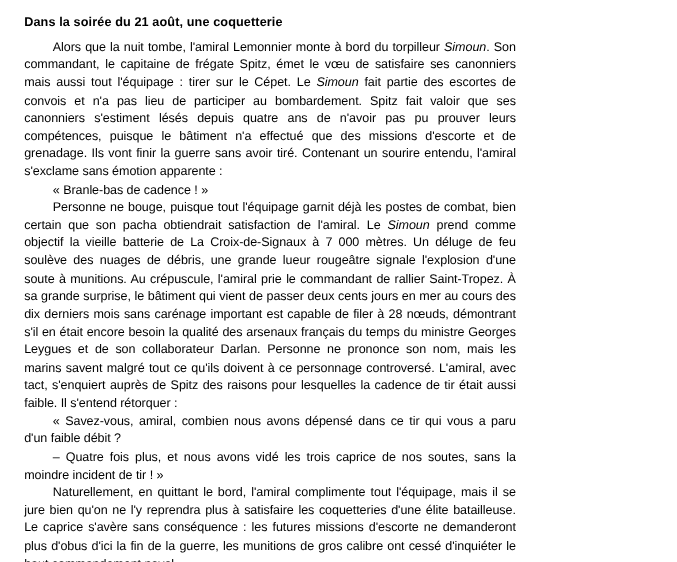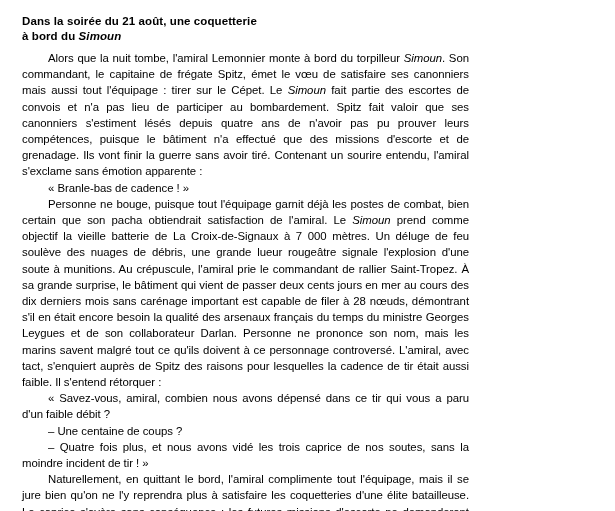--- a/index.html
+++ b/index.html
@@ -52,26 +52,24 @@
     font-style: italic;
   }
 </style>
 </head>
 <body>
 
 <div class="page">
 
   <h1 class="doc-title">
     <span>Dans la soirée du 21 août, une coquetterie</span>
-    <span class="line2"><span>à bord du </span><span class="italic">Simoun</span></span>
   </h1>
 
   <div class="body-block">
     <p class="para"><span>Alors que la nuit tombe, l'amiral Lemonnier monte à bord du torpilleur </span><span class="it">Simoun</span><span>. Son commandant, le capitaine de frégate Spitz, émet le vœu de satisfaire ses canonniers mais aussi tout l'équipage : tirer sur le Cépet. Le </span><span class="it">Simoun</span><span> fait partie des escortes de convois et n'a pas lieu de participer au bombardement. Spitz fait valoir que ses canonniers s'estiment lésés depuis quatre ans de n'avoir pas pu prouver leurs compétences, puisque le bâtiment n'a effectué que des missions d'escorte et de grenadage. Ils vont finir la guerre sans avoir tiré. Contenant un sourire entendu, l'amiral s'exclame sans émotion apparente :</span></p>
     <p class="para dialogue"><span>« Branle-bas de cadence ! »</span></p>
     <p class="para"><span>Personne ne bouge, puisque tout l'équipage garnit déjà les postes de combat, bien certain que son pacha obtiendrait satisfaction de l'amiral. Le </span><span class="it">Simoun</span><span> prend comme objectif la vieille batterie de La Croix-de-Signaux à 7 000 mètres. Un déluge de feu soulève des nuages de débris, une grande lueur rougeâtre signale l'explosion d'une soute à munitions. Au crépuscule, l'amiral prie le commandant de rallier Saint-Tropez. À sa grande surprise, le bâtiment qui vient de passer deux cents jours en mer au cours des dix derniers mois sans carénage important est capable de filer à 28 nœuds, démontrant s'il en était encore besoin la qualité des arsenaux français du temps du ministre Georges Leygues et de son collaborateur Darlan. Personne ne prononce son nom, mais les marins savent malgré tout ce qu'ils doivent à ce personnage controversé. L'amiral, avec tact, s'enquiert auprès de Spitz des raisons pour lesquelles la cadence de tir était aussi faible. Il s'entend rétorquer :</span></p>
     <p class="para dialogue"><span>« Savez-vous, amiral, combien nous avons dépensé dans ce tir qui vous a paru d'un faible débit ?</span></p>
-    <p class="para dialogue"><span>– Une centaine de coups ?</span></p>
     <p class="para dialogue"><span>– Quatre fois plus, et nous avons vidé les trois caprice de nos soutes, sans la moindre incident de tir ! »</span></p>
     <p class="para"><span>Naturellement, en quittant le bord, l'amiral complimente tout l'équipage, mais il se jure bien qu'on ne l'y reprendra plus à satisfaire les coquetteries d'une élite batailleuse. Le caprice s'avère sans conséquence : les futures missions d'escorte ne demanderont plus d'obus d'ici la fin de la guerre, les munitions de gros calibre ont cessé d'inquiéter le haut commandement naval.</span></p>
   </div>
 
 </div>
 
 </body></html>

